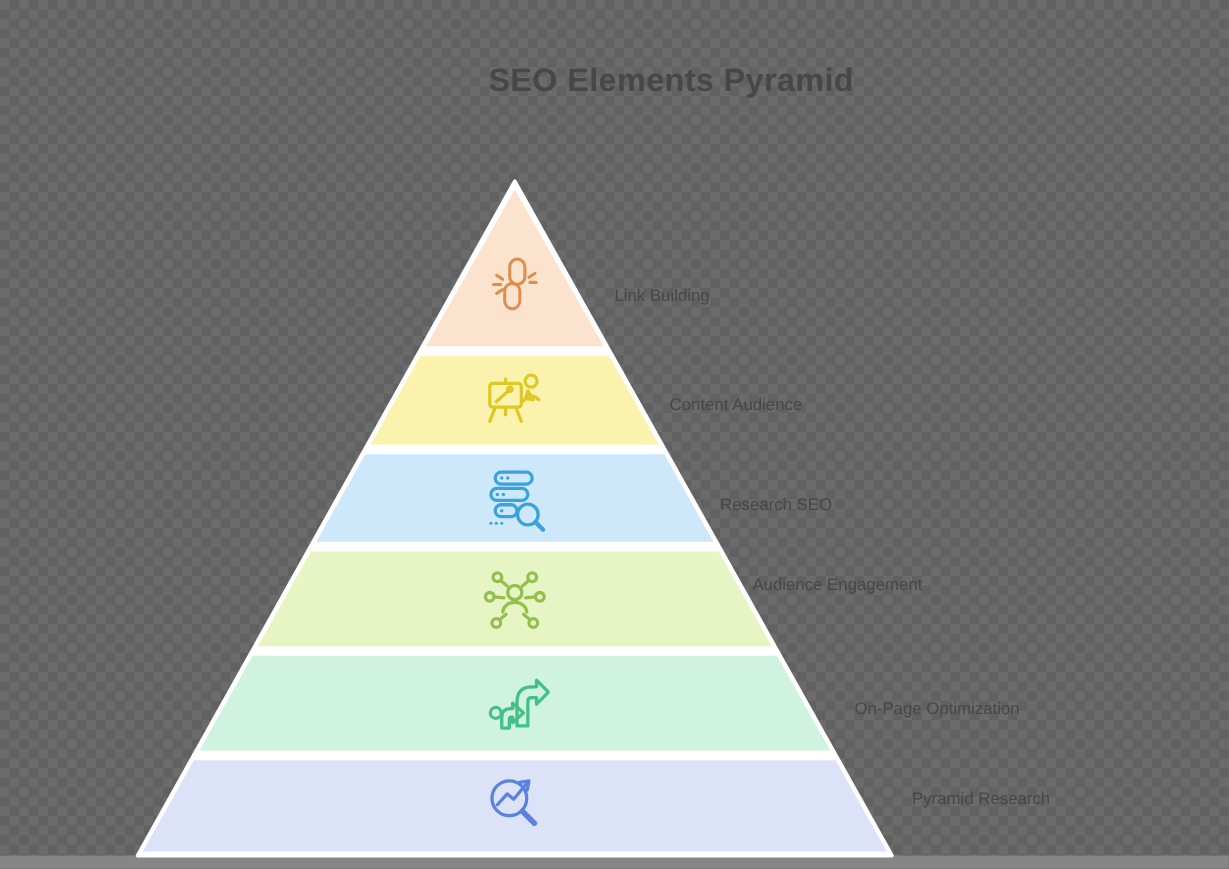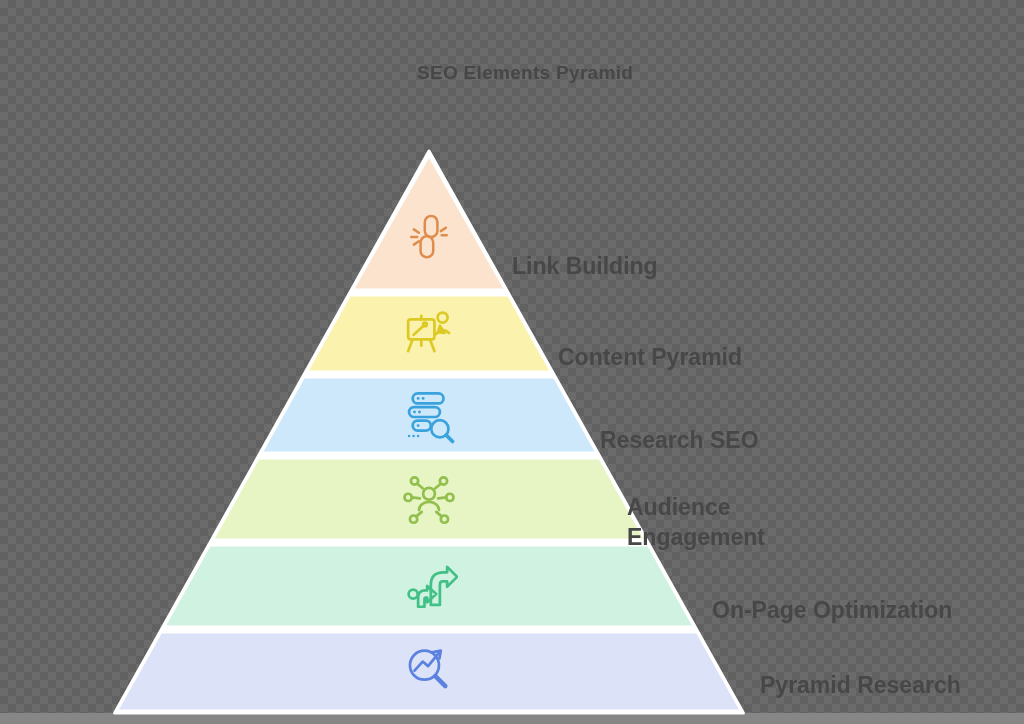--- a/index.html
+++ b/index.html
@@ -5,31 +5,31 @@
   html,body{margin:0;padding:0;}
   .canvas{
     position:relative;width:1024px;height:724px;overflow:hidden;
     font-family:"Liberation Sans",sans-serif;
     background-color:#666666;
     background-image:repeating-conic-gradient(#616161 0% 25%, #6b6b6b 0% 50%);
     background-size:16px 16px;
   }
   .bottom-strip{position:absolute;left:0;right:0;bottom:0;height:11px;background:#868686;}
   .title{
-    position:absolute;left:407px;top:52px;margin:10px;
-    font-size:19px;font-weight:700;color:#474747;letter-spacing:.3px;white-space:nowrap;
+    position:absolute;left:407px;top:52px;margin:0;
+    font-size:27px;font-weight:700;color:#474747;letter-spacing:.3px;white-space:nowrap;
   }
   .pyramid-svg{position:absolute;left:0;top:0;width:1024px;height:724px;}
   .pyramid-svg .outline{fill:#ffffff;stroke:#ffffff;stroke-width:3;stroke-linejoin:round;}
   .pyramid-svg .band{stroke:#ffffff;stroke-width:3;stroke-linejoin:round;}
   .icon{position:absolute;width:58px;height:58px;}
   .icon svg{width:100%;height:100%;display:block;}
   .lvl-label{
-    position:absolute;font-size:23px;font-weight:700;color:#474747;
-    white-space:nowrap;line-height:30px;margin-top:20px;
+    position:absolute;font-size:14px;font-weight:400;color:#474747;
+    white-space:nowrap;line-height:30px;
   }
   .lvl-label.two-line{white-space:normal;width:150px;}
   
   .lab-0{left:512px;top:231px;}
   .lab-1{left:558px;top:322px;}
   .lab-2{left:600px;top:405px;}
   .lab-3{left:627px;top:472px;}
   .lab-4{left:712px;top:575px;}
   .lab-5{left:760px;top:650px;}
   
@@ -131,19 +131,19 @@
   <span class="icon ico-5" style="color: rgb(92, 130, 224);">
     <svg viewBox="0 0 64 64" fill="none" stroke="currentColor" stroke-width="3" stroke-linecap="round" stroke-linejoin="round">
       <circle cx="27" cy="30" r="16"></circle>
       <path d="M39,42 L50,53" stroke-width="5"></path>
       <path d="M16,36 L25,26 L31,31 L44,15"></path>
       <path d="M45,14 L36.5,15.5 M45,14 L43.5,22.5"></path>
     </svg>
   </span>
 
   <div class="lvl-label lab-0">Link Building</div>
-  <div class="lvl-label lab-1">Content Pyramid</div>
+  <div class="lvl-label lab-1">Content Audience</div>
   <div class="lvl-label lab-2">Research SEO</div>
   <div class="lvl-label lab-3 two-line">Audience Engagement</div>
   <div class="lvl-label lab-4">On-Page Optimization</div>
   <div class="lvl-label lab-5">Pyramid Research</div>
 
 </div>
 
 </body></html>

